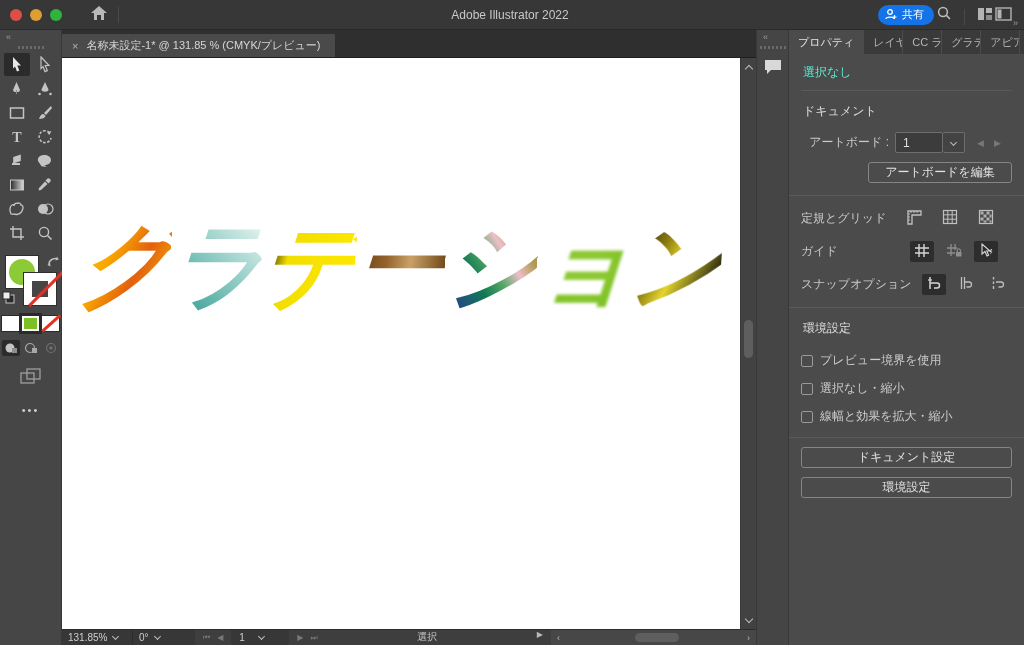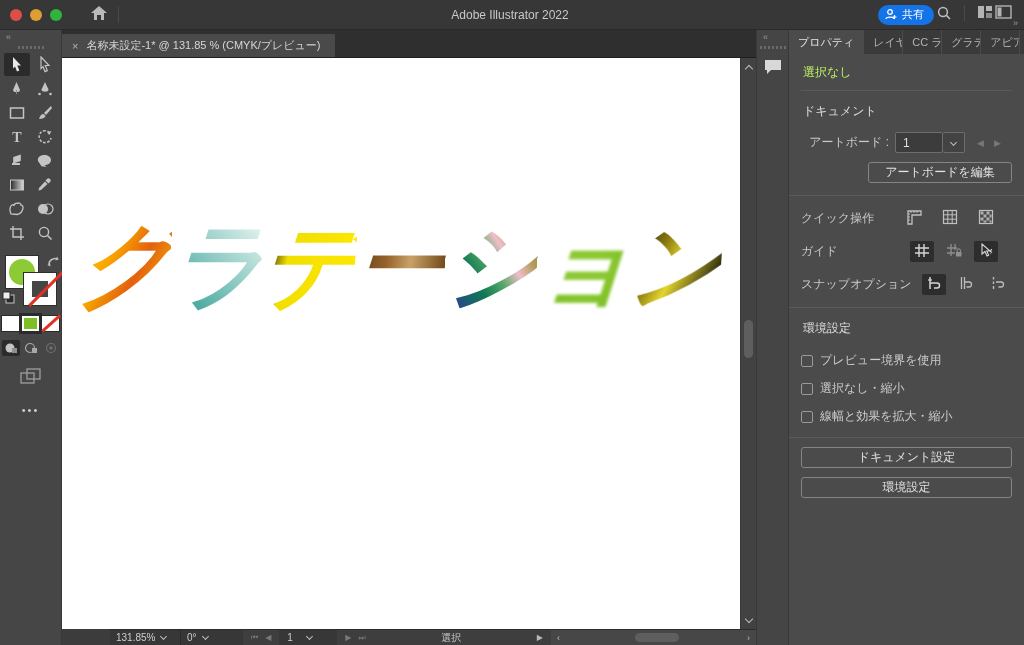--- a/index.html
+++ b/index.html
@@ -9,21 +9,21 @@
 
   
   .titlebar { height:30px; background:#373737; display:flex; align-items:center;
     position:relative; border-bottom:1px solid #2a2a2a; }
   .traffic { display:flex; gap:8px; margin-left:10px; }
   .traffic span { width:12px; height:12px; border-radius:50%; display:inline-block; }
   .t-red { background:#dd4e47; } .t-yellow { background:#dd9f33; } .t-green { background:#2fb43e; }
   .home-btn { margin-left:28px; display:flex; align-items:center; }
   .tb-div { width:1px; height:16px; background:#4a4a4a; margin:0 10px; }
   .tb-title { position:absolute; left:0; right:4px; text-align:center; font-size:12px; color:#c9c9c9; pointer-events:none; }
-  .tb-right { margin-left:auto; display:flex; align-items:flex-start; gap:2px; padding-right:12px; }
+  .tb-right { margin-left:auto; display:flex; align-items:flex-end; gap:2px; padding-right:12px; }
   .share-pill { background:#1473e6; border-radius:12px; height:20px; display:flex; align-items:center;
     gap:4px; padding:0 10px 0 6px; color:#fff; font-size:11px; }
 
   
   .content { display:flex; height:615px; }
 
   
   .toolbar { width:62px; background:#464646; display:flex; flex-direction:column; align-items:center;
     border-right:1px solid #383838; }
   .panel-head { width:100%; height:14px; font-size:9px; color:#9a9a9a; padding:2px 6px 0; }
@@ -68,22 +68,22 @@
     font-style:italic; letter-spacing:-5px; white-space:nowrap; line-height:1; transform:skewX(-4deg); }
   .vscroll { width:16px; background:#424242; display:flex; flex-direction:column; align-items:center;
     border-left:1px solid #383838; }
   .vscroll .thumb { width:9px; height:38px; border-radius:5px; background:#5e5e5e; margin-top:248px; }
   .chev { width:6px; height:6px; border-right:1.6px solid #bdbdbd; border-bottom:1.6px solid #bdbdbd; display:inline-block; }
   .chev.up { transform:rotate(-135deg); margin-top:8px; }
   .chev.down { transform:rotate(45deg); margin-top:auto; margin-bottom:7px; }
   .chev.sm { width:5px; height:5px; border-width:1.4px; transform:rotate(45deg); margin-top:-3px; }
 
   
-  .statusbar { height:16px; background:#3e3e3e; border-top:1px solid #2c2c2c; display:flex; align-items:center;
-    font-size:10px; color:#cfcfcf;margin-left:48px; }
+  .statusbar { height:16px; background:#3e3e3e; border-top:1px solid #2c2c2c; display:flex; 
+    font-size:10px; color:#cfcfcf; }
   .sb-field { display:flex; align-items:center; gap:6px; padding:0 6px; height:100%; background:#373737; }
   .sb-zoom { width:70px; } .sb-rot { width:62px; }
   .sb-sep { width:1px; height:100%; background:#2c2c2c; }
   .sb-nav { display:flex; align-items:center; gap:7px; padding:0 8px; color:#787878; font-size:8px; }
   .sb-abnum { background:#373737; height:100%; display:flex; align-items:center; padding:0 8px; gap:14px; min-width:58px; }
   .sb-status { flex:1; text-align:center; color:#c9c9c9; }
   .sb-play { color:#b9b9b9; font-size:8px; padding:0 8px; }
   .hscroll { width:205px; height:100%; background:#474747; display:flex; align-items:center; position:relative; }
   .hscroll .thumb { position:absolute; left:84px; width:44px; height:9px; border-radius:5px; background:#5e5e5e; }
   .hs-arrow { color:#bdbdbd; font-size:9px; padding:0 6px; }
@@ -95,21 +95,21 @@
 
   
   .props { width:235px; background:#4b4b4b; display:flex; flex-direction:column; font-size:12px; }
   .props-tabs { height:24px; background:#3a3a3a; display:flex; align-items:stretch; position:relative; }
   .ptab { display:flex; align-items:center; padding:0 9px; font-size:11px; color:#b5b5b5;
     border-right:1px solid #4b4b4b; white-space:nowrap; overflow:hidden; }
   .ptab.active { background:#4b4b4b; color:#e4e4e4; }
   .ptab.clip { max-width:39px; }
   .props-head-arrow { position:absolute; right:6px; top:-12px; font-size:9px; color:#9a9a9a; }
   .props-body { flex:1; padding:0 12px; overflow:hidden; }
-  .sel-status { padding:10px 2px 9px; color:#bef264; border-bottom:1px solid #5a5a5a; }
+  .sel-status { padding:10px 2px 9px; color:#5eead4; border-bottom:1px solid #5a5a5a; }
   .sec-title { padding:12px 2px 4px; color:#dedede; }
   .row { display:flex; align-items:center; margin-top:8px; }
   .lbl { color:#c9c9c9; }
   .lbl-r { width:88px; text-align:right; margin-right:6px; }
   .dd { background:#434343; border:1px solid #6e6e6e; border-radius:2px; height:21px;
     display:flex; align-items:center; padding:0 7px; color:#e0e0e0; }
   .dd .chev { margin-left:auto; }
   .dd-unit { width:120px; }
   .num-field { background:#3c3c3c; border:1px solid #6e6e6e; border-radius:2px; height:21px; width:48px;
     display:flex; align-items:center; padding:0 7px; color:#e0e0e0; }
@@ -475,21 +475,21 @@
         </div>
       </div>
 
       <div class="row" style="margin-top:0">
         <div class="btn btn-edit-ab">アートボードを編集</div>
       </div>
 
       <div class="divider"></div>
 
       <div class="icon-row">
-        <span class="lbl">クイック操作</span>
+        <span class="lbl">定規とグリッド</span>
         <div class="iconset">
           <span class="icon-btn">
             <span><svg width="17" height="16" viewBox="0 0 17 16">
                   <path d="M2 2 H15 V6 H6 V15 H2 Z" fill="none" stroke="#c0c0c0" stroke-width="1.3"></path>
                   <path d="M5 2 v2 M8 2 v2 M11 2 v2 M2 5 h2 M2 8 h2 M2 11 h2" stroke="#c0c0c0" stroke-width="1"></path>
                 </svg></span>
           </span>
           <span class="icon-btn">
             <span><svg width="16" height="16" viewBox="0 0 16 16">
                   <rect x="1.5" y="1.5" width="13" height="13" fill="none" stroke="#c0c0c0" stroke-width="1.2"></rect>

